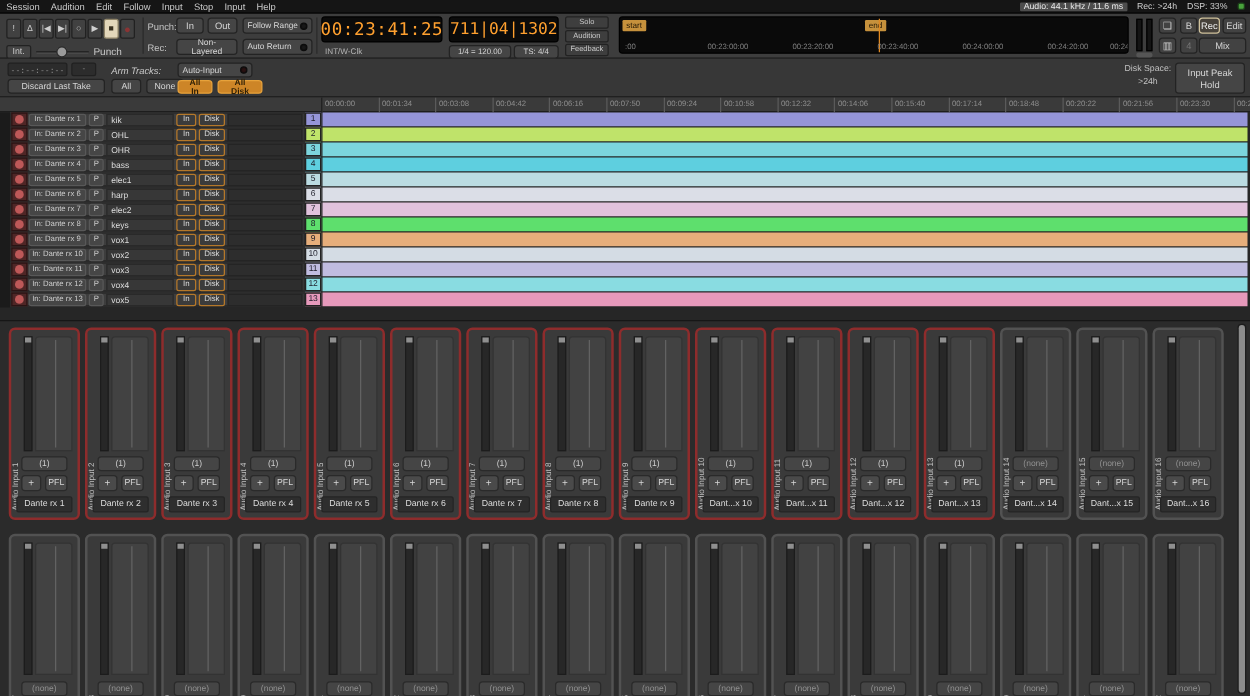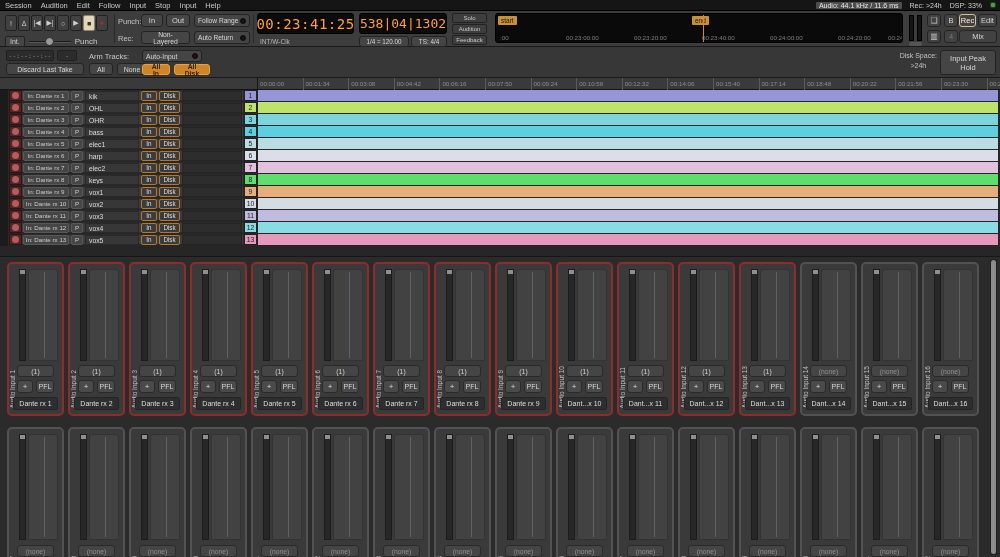--- a/index.html
+++ b/index.html
@@ -70,21 +70,21 @@
   .pb.dim{color:#777;}
 
   
   .subbar{position:absolute;left:0;top:47px;width:1000px;height:31px;background:#373737;border-bottom:1px solid #1a1a1a;}
   .take-clock{position:absolute;left:6px;top:3px;width:48px;height:11px;background:#2c2c2c;border:1px solid #202020;
               border-radius:2px;color:#8a8a8a;font-size:6.5px;font-family:"DejaVu Sans Mono",monospace;
               display:flex;align-items:center;justify-content:center;}
   .take-dur{position:absolute;left:57px;top:3px;width:20px;height:11px;background:#2c2c2c;border:1px solid #202020;
             border-radius:2px;color:#8a8a8a;font-size:6.5px;display:flex;align-items:center;justify-content:center;}
   .discard{position:absolute;left:6px;top:16px;width:78px;height:12px;font-size:7px;}
-  .armlabel{position:absolute;left:89px;top:5px;font-size:7.5px;color:#c9c9c9;}
+  .armlabel{position:absolute;left:89px;top:5px;font-size:7.5px;color:#c9c9c9;font-style:italic;}
   .allbtn{left:89px;top:16px;width:24px;}
   .nonebtn{left:117px;top:16px;width:30px;}
   .autoinput{position:absolute;left:142px;top:3px;width:60px;height:12px;}
   .orangebtn{background:#cd8527;border:1px solid #e7a23b;border-radius:3px;color:#2e1f06;font-size:6.8px;
              font-weight:bold;display:flex;align-items:center;justify-content:center;position:absolute;height:11px;}
   .diskspace{position:absolute;right:63px;top:4px;text-align:center;font-size:7px;color:#c2c2c2;line-height:10px;}
   .resetpeak{position:absolute;right:4px;top:3px;width:56px;height:25px;font-size:7.5px;text-align:center;line-height:9px;padding:0 2px;}
 
   
   .ruler{position:absolute;left:0;top:78px;width:1000px;height:12px;background:#3a3a3a;border-bottom:1px solid #141414;}
@@ -205,21 +205,21 @@
         <span class="led"></span>
     </button>
     <button class="pbtn ledbtn" style="left:194px;top:20px;width:56px;font-size:6.6px">
       <span>Auto Return</span>
         <span class="led"></span>
     </button>
     <div class="vsep" style="left:253px"></div>
 
     <div class="clock primary">00:23:41:25</div>
     <div class="clock-sub">INT/W-Clk</div>
-    <div class="clock secondary">538|04|1302</div>
+    <div class="clock secondary">711|04|1302</div>
     <button class="pbtn tempo-btn">1/4 = 120.00</button>
     <button class="pbtn ts-btn">TS: 4/4</button>
 
     <div class="sol-stack">
       <button class="sol-btn">Solo</button>
       <button class="sol-btn">Audition</button>
       <button class="sol-btn">Feedback</button>
     </div>
 
     <div class="minitl">

